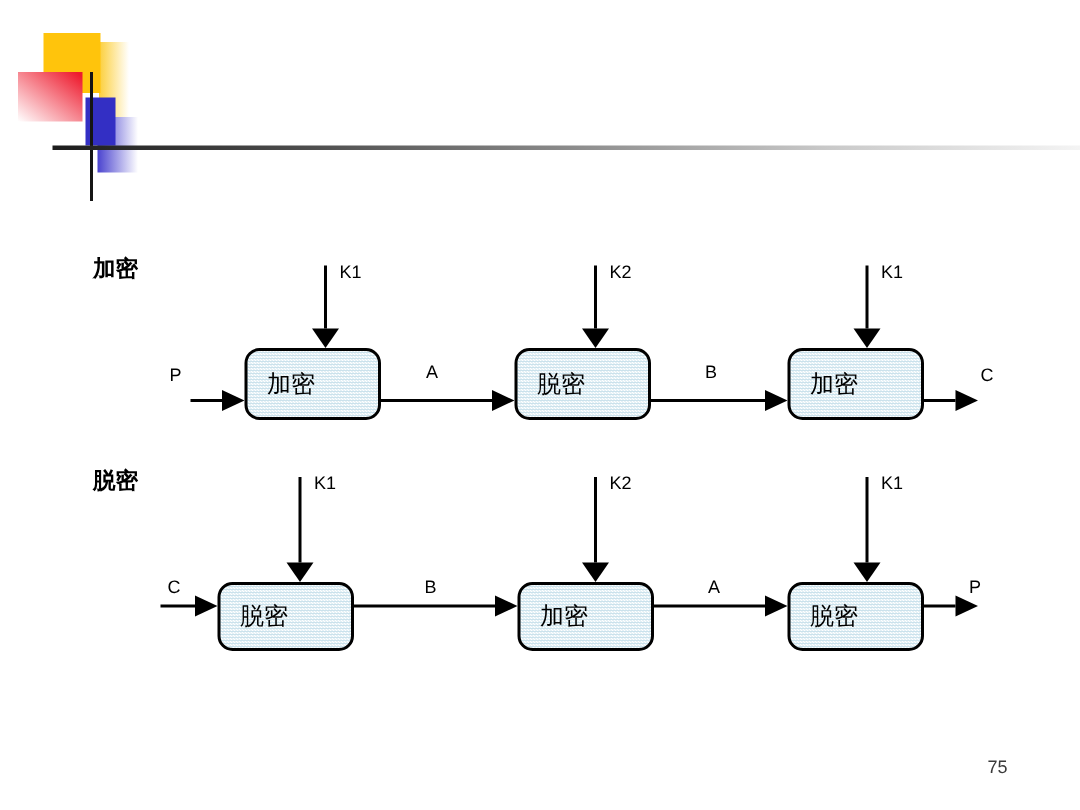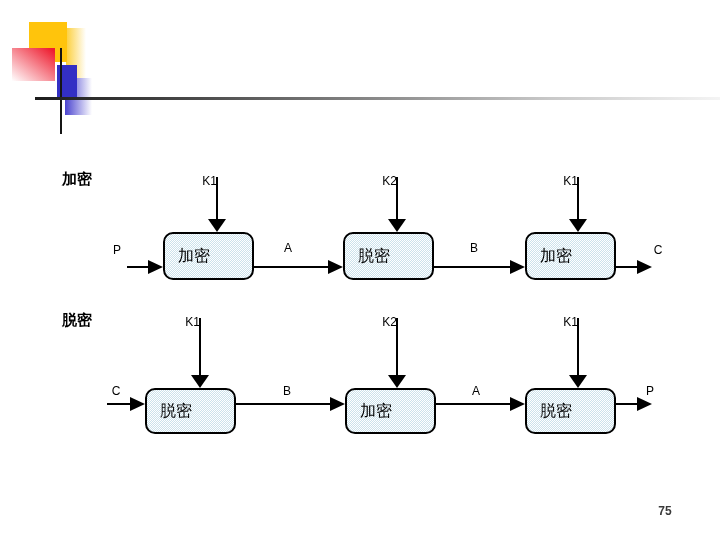--- a/index.html
+++ b/index.html
@@ -16,41 +16,41 @@
     font-size:31px; font-weight:600; color:#323A70; letter-spacing:1px;
     white-space:nowrap;
   }
   .rule {
     position:absolute; left:35px; top:97px; width:685px; height:3px;
     background:linear-gradient(to right,#1c1c1c 0%,#4e4e4e 25%,#8a8a8a 50%,#c8c8c8 75%,#f4f4f4 100%);
   }
   .cross-v { position:absolute; left:60px; top:48px; width:2px; height:86px; background:#151515; }
   
   .rowlabel { position:absolute; font-size:15px; font-weight:bold; white-space:nowrap; }
-  .key { position:absolute; width:30px; font-size:12px; text-align:right; }
+  .key { position:absolute; width:30px; font-size:12px; text-align:right;margin-left:24px; }
   .lbl { position:absolute; width:24px; font-size:12px; text-align:center; }
   .stage {
     position:absolute; width:91px; box-sizing:border-box;
     border:2px solid #000; border-radius:10px;
     background-color:#cbe2ec;
     background-image:conic-gradient(#ffffff 25%, transparent 0 50%, #ffffff 0 75%, transparent 0);
     background-size:2px 2px;
     display:flex; align-items:center; padding-left:13px;
     font-size:16px; white-space:nowrap;
   }
   .hline { position:absolute; height:2px; background:#000; }
   .vline { position:absolute; width:2px; background:#000; }
   .head-right { position:absolute; width:0; height:0;
     border-top:7px solid transparent; border-bottom:7px solid transparent;
     border-left:15px solid #000; }
   .head-down { position:absolute; width:0; height:0;
     border-left:9px solid transparent; border-right:9px solid transparent;
     border-top:13px solid #000; }
   .pagenum { position:absolute; left:648px; top:504px; width:34px;
-    font-size:12px; color:#3a3a3a; text-align:center;font-weight:bold; }
+    font-size:12px; color:#3a3a3a; text-align:center; }
 </style>
 </head>
 <body>
 
 <div class="slide">
 
   <div class="sq" style="left:66px;top:28px;width:20px;height:52px;background:linear-gradient(to right,#fccf3a,#ffffff);"></div>
   <div class="sq" style="left:29px;top:22px;width:38px;height:40px;background:#FFC40C;"></div>
   <div class="sq" style="left:12px;top:48px;width:43px;height:33px;background:linear-gradient(to bottom left,#EE1B2E 5%,#ffffff 100%);"></div>
   <div class="sq" style="left:65px;top:78px;width:30px;height:37px;background:linear-gradient(to right,#4a43cf 0%,#ffffff 90%);"></div>

